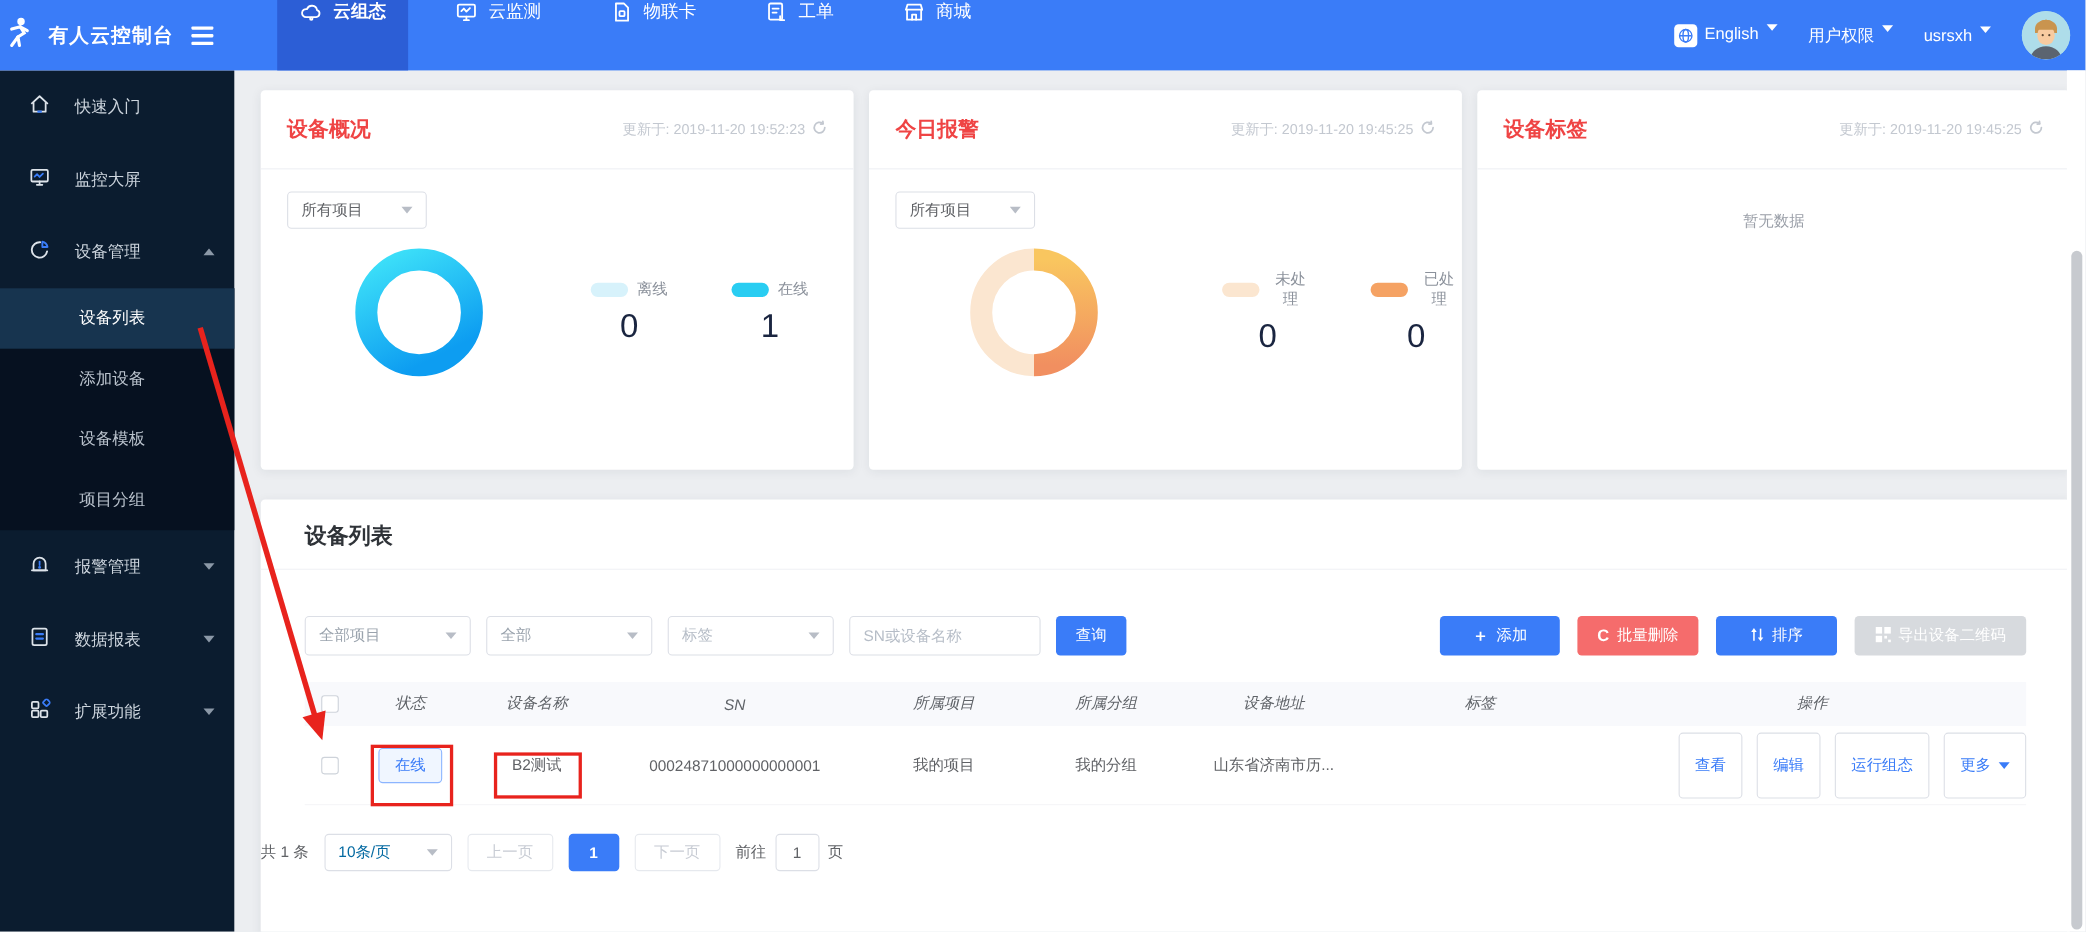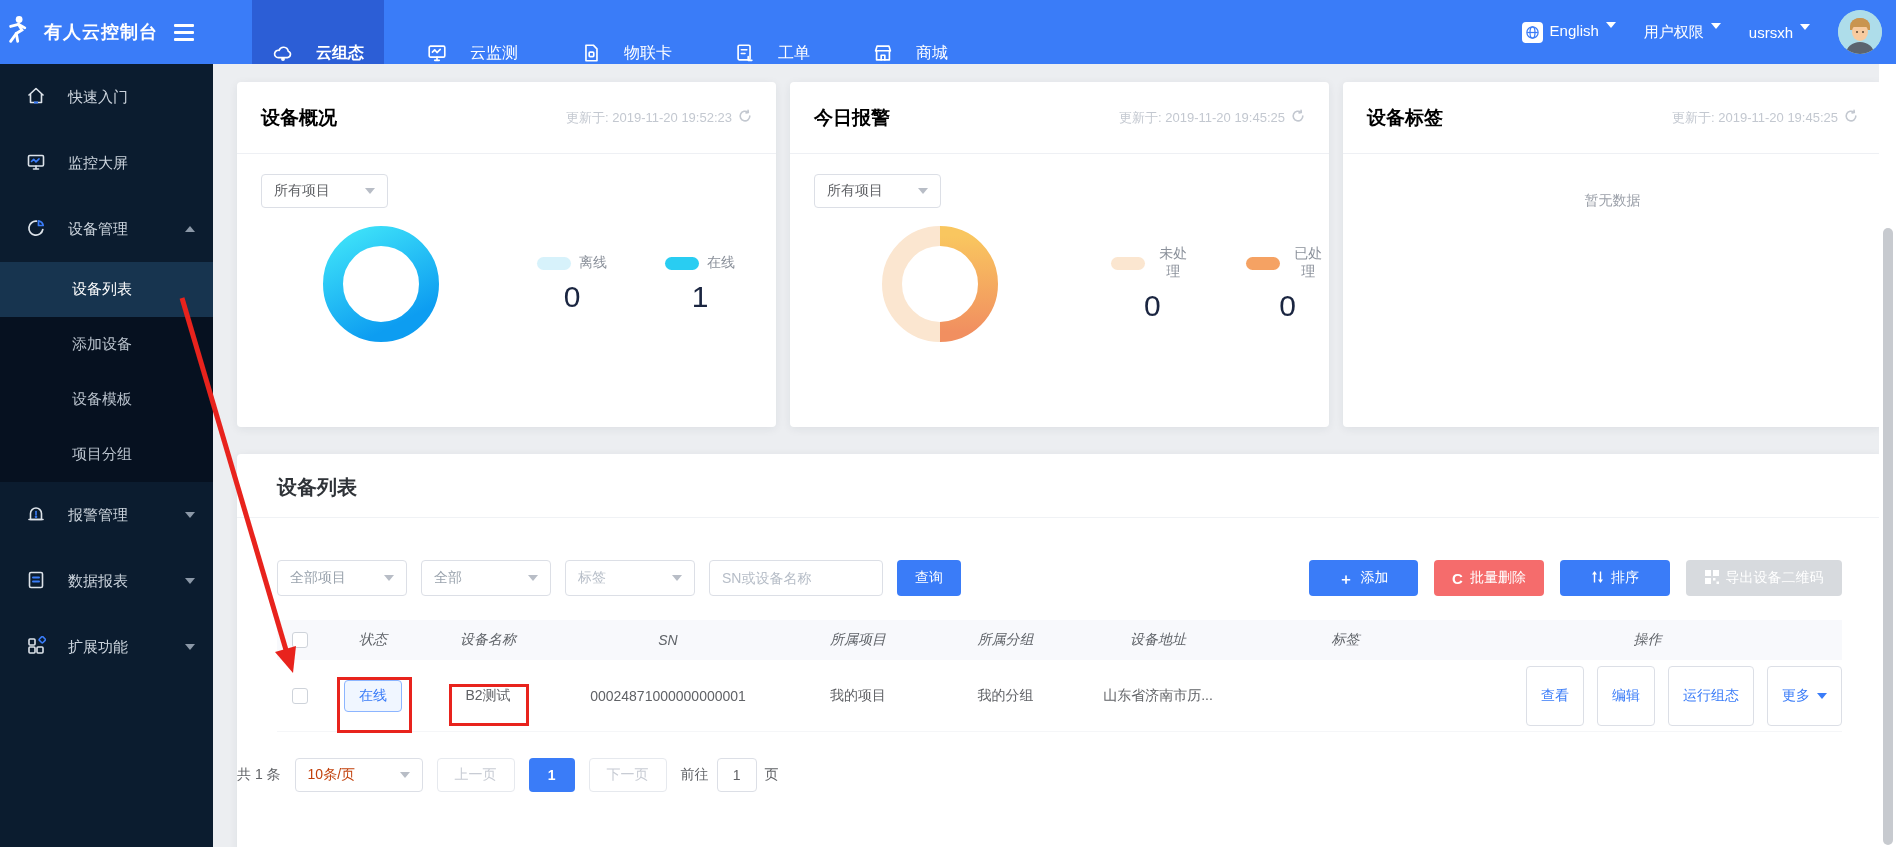--- a/index.html
+++ b/index.html
@@ -7,21 +7,21 @@
   body { font-family:"Liberation Sans","DejaVu Sans",sans-serif; background:#eceef1; overflow:hidden; }
   .page { position:relative; width:1896px; height:847px; overflow:hidden; }
 
   
   .topnav { position:absolute; top:0; left:0; right:0; height:64px; background:#3a7cf8; display:flex; align-items:center; color:#fff; z-index:5; }
   .brand { width:213px; flex:0 0 213px; display:flex; align-items:center; gap:10px; }
   .brand-title { font-size:18px; font-weight:700; letter-spacing:1px; white-space:nowrap; }
   .hamburger { display:flex; flex-direction:column; gap:4px; margin-left:6px; cursor:pointer; }
   .hamburger i { display:block; width:20px; height:3px; background:#fff; border-radius:1px; }
   .nav-tabs { display:flex; align-items:stretch; height:100%; margin-left:39px; }
-  .nav-tab { display:flex; align-items:flex-end; gap:22px; padding:0 20px; margin-right:22px; font-size:16px; cursor:pointer; white-space:nowrap; }
+  .nav-tab { display:flex; align-items:flex-start; gap:9px; padding:0 20px; margin-right:22px; font-size:16px; cursor:pointer; white-space:nowrap; }
   .nav-tab.active { background:#2c5ed6; font-weight:700; }
   .nav-tab svg { display:block; }
   .topnav-right { margin-left:auto; display:flex; align-items:center; gap:28px; padding-right:14px; font-size:15px; }
   .nav-drop { display:flex; align-items:flex-start; gap:7px; cursor:pointer; white-space:nowrap; }
   .caret-dn { width:0; height:0; border-left:5px solid transparent; border-right:5px solid transparent; border-top:6px solid #fff; display:inline-block; }
   .globe-box { width:21px; height:21px; background:#fff; border-radius:4px; display:flex; align-items:center; justify-content:center; }
   .avatar { width:44px; height:44px; border-radius:50%; background:#aeddea; overflow:hidden; cursor:pointer; flex:0 0 44px; }
 
   
   .sidebar { position:absolute; top:64px; left:0; bottom:0; width:213px; background:#0b1c2f; z-index:4; }
@@ -31,41 +31,41 @@
   .side-caret-down { position:absolute; right:18px; width:0; height:0; border-left:5px solid transparent; border-right:5px solid transparent; border-top:6px solid #8b98a7; }
   .submenu { background:#061120; }
   .sub-item { height:55px; display:flex; align-items:center; padding-left:72px; color:#bac3cd; font-size:15px; cursor:pointer; }
   .sub-item.active { background:#17344f; color:#fff; }
 
   
   .content { position:absolute; left:213px; top:64px; right:0; bottom:0; background:#eceef1; padding:18px 14px 0 24px; overflow:hidden; display:flex; flex-direction:column; }
   .cards-row { display:flex; gap:14px; height:345px; flex:0 0 345px; }
   .card { flex:1; background:#fff; border-radius:4px; box-shadow:0 2px 10px rgba(30,40,60,.07); overflow:hidden; }
   .card-header { height:72px; padding:0 24px; display:flex; align-items:center; justify-content:space-between; border-bottom:1px solid #eef0f4; }
-  .card-title { font-size:19px; font-weight:700; color:#000000; }
+  .card-title { font-size:19px; font-weight:700; color:#ef4444; }
   .card-updated { font-size:13px; color:#c3c8d0; display:flex; align-items:center; gap:6px; }
   .sel { height:34px; border:1px solid #dcdfe6; border-radius:4px; background:#fff; display:flex; align-items:center; justify-content:space-between; padding:0 12px; font-size:14px; color:#606266; cursor:pointer; }
   .card-filter { width:127px; margin:20px 0 0 24px; }
   .sel-caret { width:0; height:0; border-left:5px solid transparent; border-right:5px solid transparent; border-top:6px solid #b8bdc6; }
   .card-chart { display:flex; align-items:center; margin-top:16px; }
   .legend-group { display:flex; }
   .legend-item { text-align:center; min-width:64px; }
   .legend-top { display:flex; align-items:center; gap:8px; justify-content:center; }
   .pill { width:34px; height:13px; border-radius:7px; display:inline-block; }
   .legend-label { font-size:14px; color:#8b919b; }
   .legend-num { font-size:30px; color:#1a2540; margin-top:8px; }
   .empty-text { text-align:center; margin-top:38px; font-size:14px; color:#9a9fa8; }
 
   
   .panel { margin-top:27px; background:#fff; border-radius:4px 4px 0 0; box-shadow:0 2px 10px rgba(30,40,60,.07); height:430px; flex:0 0 auto; }
   .panel-title { padding:20px 40px 16px; font-size:20px; font-weight:700; color:#2f3338; }
   .panel-divider { height:1px; background:#f0f2f5; }
   .filter-row { display:flex; justify-content:space-between; align-items:center; padding:42px 40px 0; }
   .f-left { display:flex; gap:14px; }
-  .f-sel { width:130px; height:36px; }
+  .f-sel { width:151px; height:36px; }
   .placeholder-text { color:#b6bdc7; }
   .muted-text { color:#9aa3ad; }
   .f-input { width:174px; height:36px; border:1px solid #dcdfe6; border-radius:4px; padding:0 12px; font-size:14px; color:#606266; font-family:inherit; }
   .f-input::placeholder { color:#b6bdc7; }
   .btn { height:36px; border:none; border-radius:4px; font-size:14px; display:inline-flex; align-items:center; justify-content:center; gap:7px; cursor:pointer; font-family:inherit; }
   .btn-query { width:64px; background:#3a7cf8; color:#fff; }
   .f-right { display:flex; gap:16px; }
   .btn-add { width:109px; background:#3a7cf8; color:#fff; }
   .btn-del { width:110px; background:#f56c6c; color:#fff; }
   .btn-sort { width:110px; background:#3a7cf8; color:#fff; }
@@ -85,21 +85,21 @@
   .c-addr { width:160px; }
   .c-tag { width:215px; }
   .c-op { flex:1; }
   .c-op.cell { display:flex; justify-content:flex-end; align-items:center; }
   .checkbox { width:16px; height:16px; border:1px solid #ced3da; border-radius:3px; background:#fff; cursor:pointer; }
   .badge-online { display:inline-block; padding:6px 14px; border:1px solid #8cb5ff; background:#f0f6ff; color:#3a7cf8; border-radius:4px; font-size:14px; cursor:pointer; }
   .op-btn { margin-left:13px; padding:20px 14px; border:1px solid #dcdfe6; border-radius:4px; background:#fff; color:#3a7cf8; font-size:14px; cursor:pointer; display:inline-flex; align-items:center; gap:7px; font-family:inherit; }
   .caret-blue { width:0; height:0; border-left:5px solid transparent; border-right:5px solid transparent; border-top:6px solid #3a7cf8; }
 
   .pagination { display:flex; align-items:center; justify-content:flex-start; margin-top:26px; gap:14px; font-size:14px; color:#606266; }
-  .pg-size { width:128px; height:34px; color:#c2410c; }
+  .pg-size { width:116px; height:34px; color:#0369a1; }
   .pg-btn { width:78px; height:34px; border:1px solid #e6e9ee; background:#fff; border-radius:4px; color:#c8ccd4; display:flex; align-items:center; justify-content:center; cursor:default; }
   .pg-cur { width:46px; height:34px; background:#3a7cf8; color:#fff; border-radius:4px; display:flex; align-items:center; justify-content:center; font-weight:700; cursor:pointer; }
   .pg-goto { display:flex; align-items:center; gap:8px; }
   .pg-input { width:40px; height:34px; border:1px solid #dcdfe6; border-radius:4px; text-align:center; font-size:14px; color:#606266; font-family:inherit; }
 
   
   .sb-track { position:absolute; right:0; top:64px; bottom:0; width:17px; background:#ffffff; z-index:6; }
   .sb-thumb { position:absolute; right:3px; top:164px; width:10px; height:617px; background:#c7cacf; border-radius:5px; }
 
   

